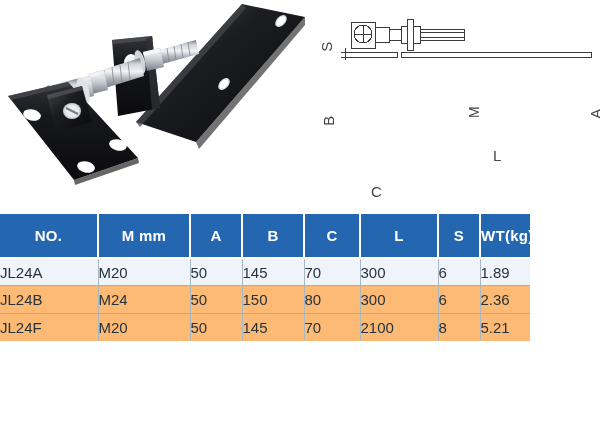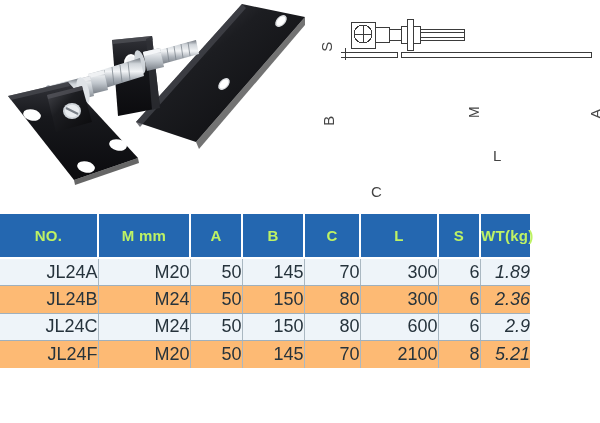--- a/index.html
+++ b/index.html
@@ -34,39 +34,39 @@
     position: absolute; left: 0; top: 214px;
     width: 530px; height: 209px;
   }
   table.spec {
     width: 530px;
     border-collapse: collapse;
     table-layout: fixed;
   }
   table.spec thead th {
     background: #2467b0;
-    color: #bef264;
+    color: #ffffff;
     font-size: 15px;
     font-weight: bold;
     height: 44px;
     text-align: center;
     border-right: 2px solid #ffffff;
     border-bottom: 2px solid #ffffff;
     letter-spacing: 0.3px;
   }
   table.spec thead th:last-child { border-right: none; }
   table.spec tbody td {
     height: 27.5px;
-    text-align: right;
-    font-size: 18px;
+    text-align: left;
+    font-size: 15px;
     color: #26333c;
     border-right: 1px solid #aab8c2;
     border-bottom: 1px solid #9fb0bd;
   }
-  table.spec tbody td:last-child { border-right: none; font-style: italic; }
+  table.spec tbody td:last-child { border-right: none; }
   table.spec tbody tr.odd td  { background: #eef4f9; }
   table.spec tbody tr.even td { background: #fdba74; }
   table.spec tbody tr:last-child td { border-bottom: none; margin-left: 20px; }
 
   .col-no { width: 98px; }
   .col-m  { width: 92px; }
   .col-a  { width: 52px; }
   .col-b  { width: 62px; }
   .col-c  { width: 56px; }
   .col-l  { width: 78px; }
@@ -331,30 +331,20 @@
           <tr class="even">
             <td>JL24B</td>
             <td>M24</td>
             <td>50</td>
             <td>150</td>
             <td>80</td>
             <td>300</td>
             <td>6</td>
             <td>2.36</td>
           </tr>
-          <tr class="odd">
-            <td>JL24C</td>
-            <td>M24</td>
-            <td>50</td>
-            <td>150</td>
-            <td>80</td>
-            <td>600</td>
-            <td>6</td>
-            <td>2.9</td>
-          </tr>
           <tr class="even">
             <td>JL24F</td>
             <td>M20</td>
             <td>50</td>
             <td>145</td>
             <td>70</td>
             <td>2100</td>
             <td>8</td>
             <td>5.21</td>
           </tr>

